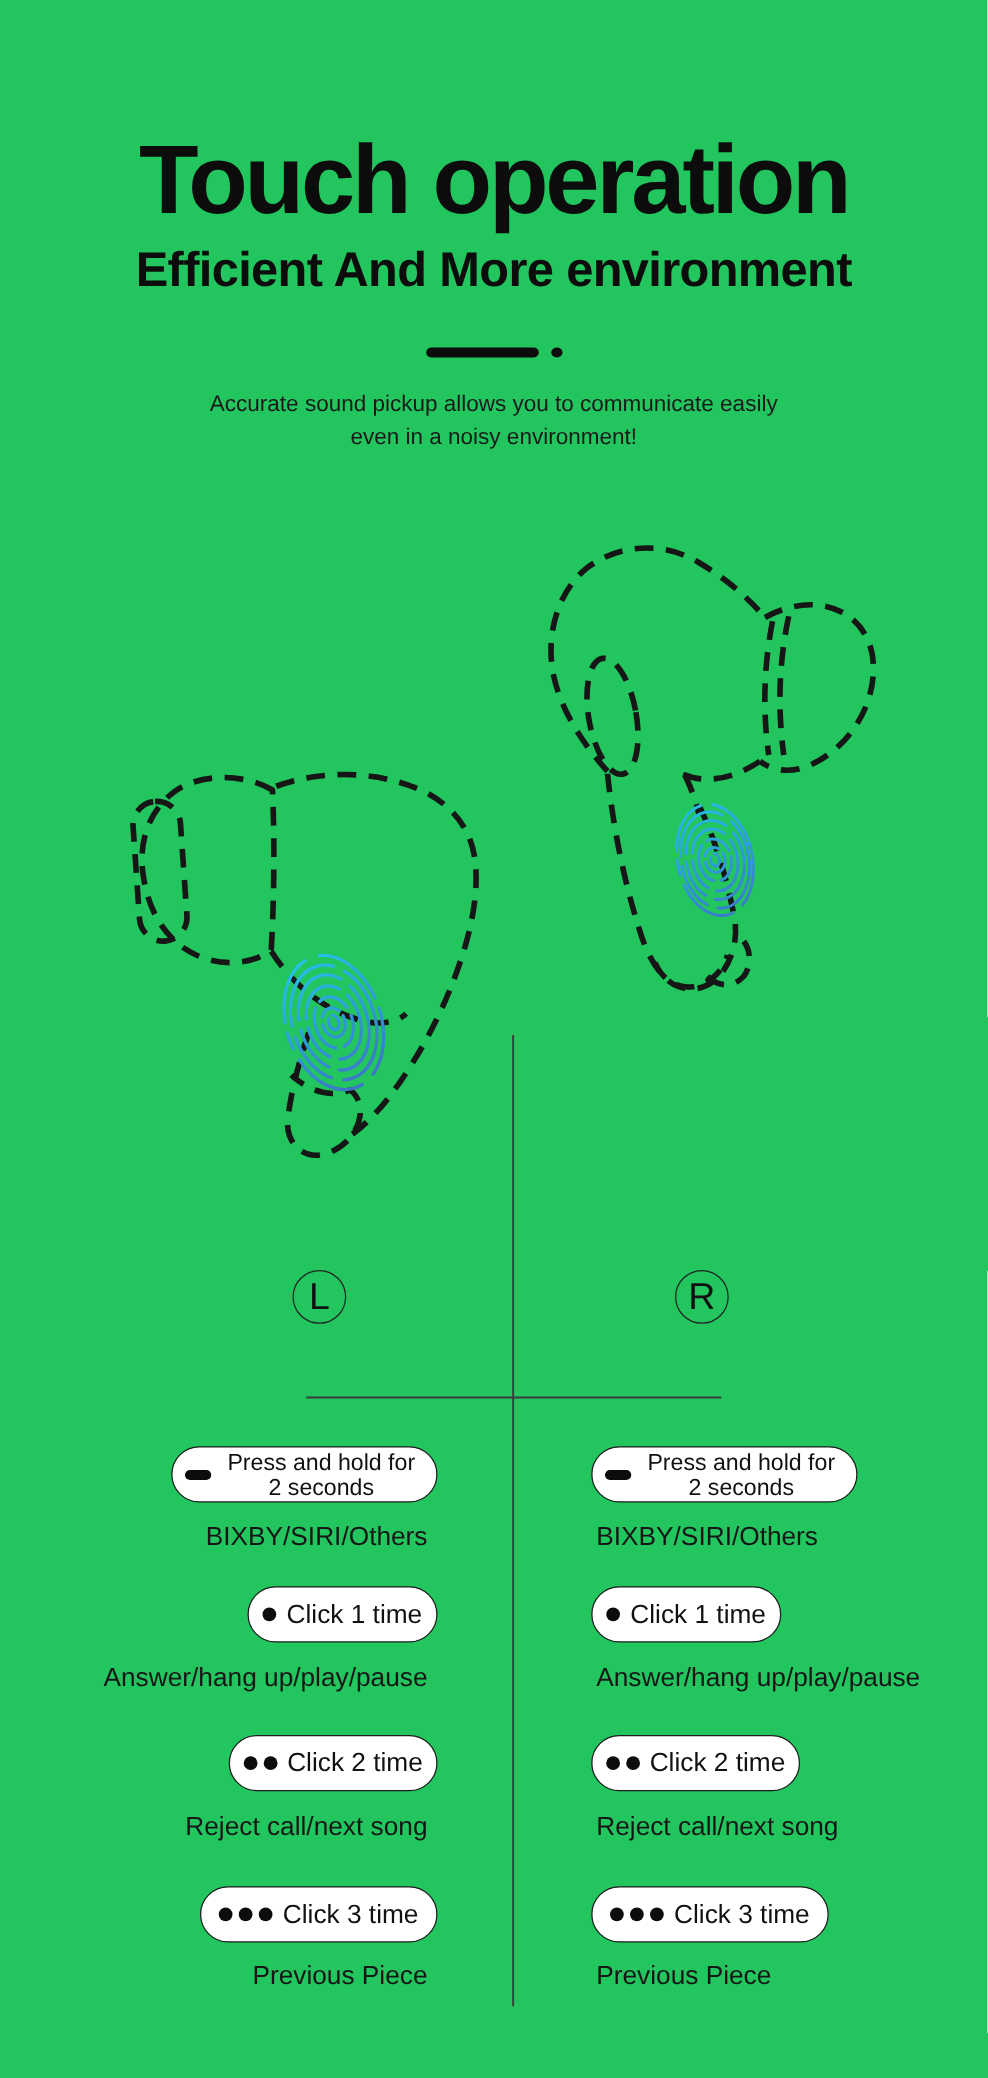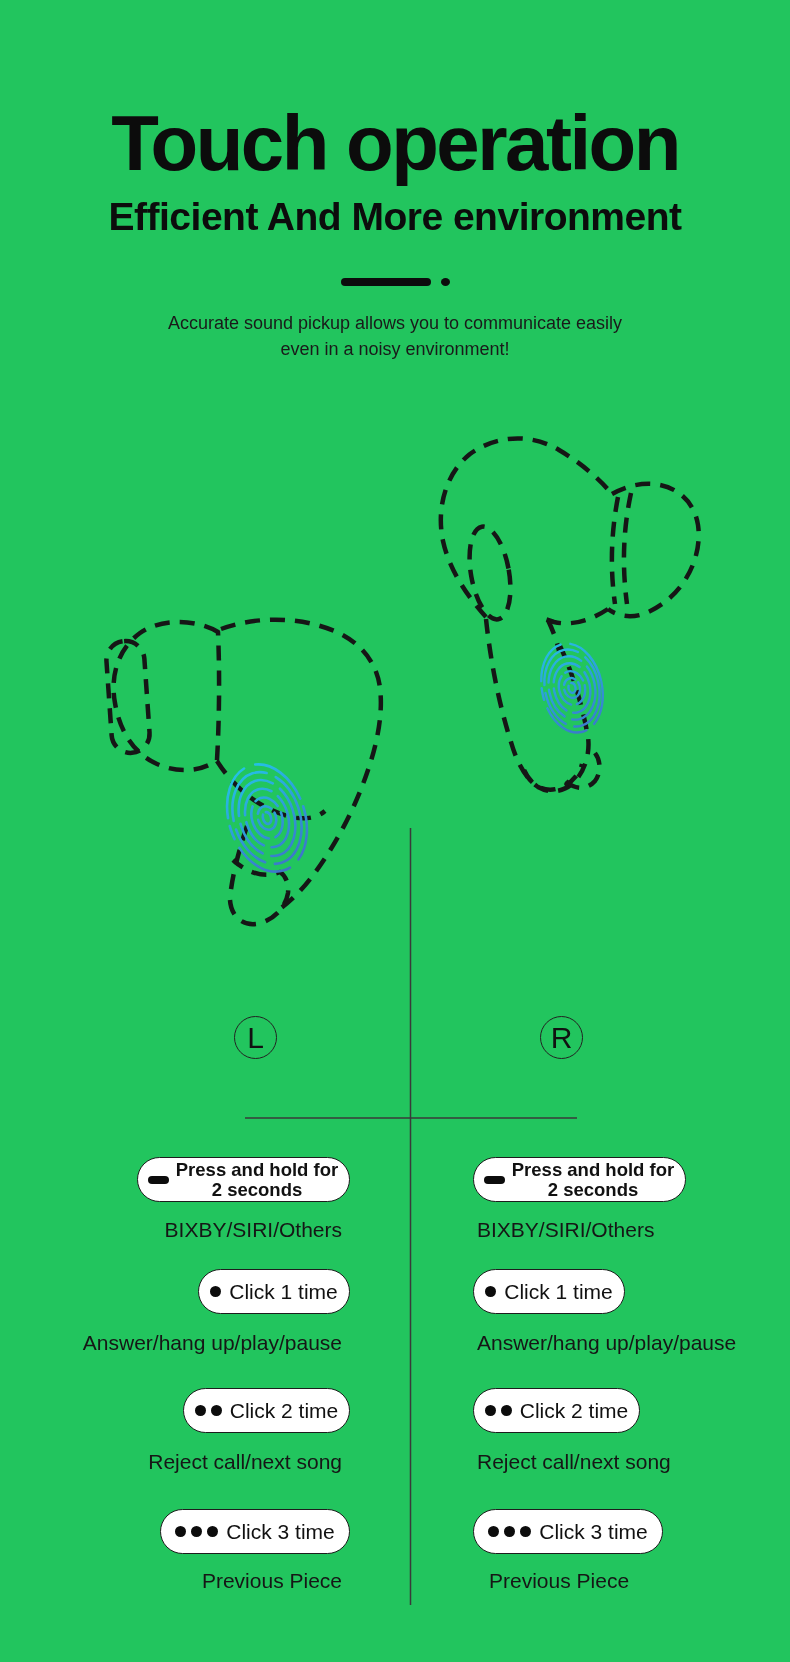--- a/index.html
+++ b/index.html
@@ -49,41 +49,41 @@
     display:flex;flex-direction:column;
   }
   #col-left{left:60px;align-items:flex-end;}
   #col-right{left:473px;align-items:flex-start;}
   .pill{
     height:45px;box-sizing:border-box;
     border:1.5px solid #1d1d1d;border-radius:23px;
     display:flex;align-items:center;justify-content:center;
     background:#fff;
   }
-  .pill-hold{width:213px;padding:1px 10px;font-weight:bold;}
+  .pill-hold{width:213px;padding:1px 10px;}
   .pill-hold .hold-dash{width:21px;height:8px;background:#0c0c0c;border-radius:4px;margin-right:6px;flex:none;}
   .pill-hold .hold-text{
     flex:1;text-align:center;
     font-size:18.5px;line-height:20px;color:#111;
   }
   .pill-hold .hold-text span{display:block;}
   .pill-click{gap:0;}
   .pill-click .dots{display:flex;gap:5px;margin-right:8px;}
   .pill-click .dot{width:11px;height:11px;border-radius:50%;background:#0c0c0c;}
   .pill-click .click-label{font-size:21px;color:#111;}
   .w-click1{width:152px;}
   .w-click2{width:167px;}
   .w-click3{width:190px;}
   .action{
     font-size:21px;line-height:24px;color:#161616;
   }
   #col-left .action{text-align:right;padding-right:8px;}
   #col-right .action{text-align:left;padding-left:4px;}
   .mt16{margin-top:16px;} .mt27{margin-top:27px;} .mt17{margin-top:17px;}
-  .mt33{margin-top:33px;} .mt35{margin-top:35px;} .mt15{margin-top:15px;margin-left:12px;}
+  .mt33{margin-top:33px;} .mt35{margin-top:35px;} .mt15{margin-top:15px;}
 </style>
 </head>
 <body>
 
 <div class="page">
 
   <div class="abs title">Touch operation</div>
   <div class="abs subtitle">Efficient And More environment</div>
 
   <div class="abs divider">

